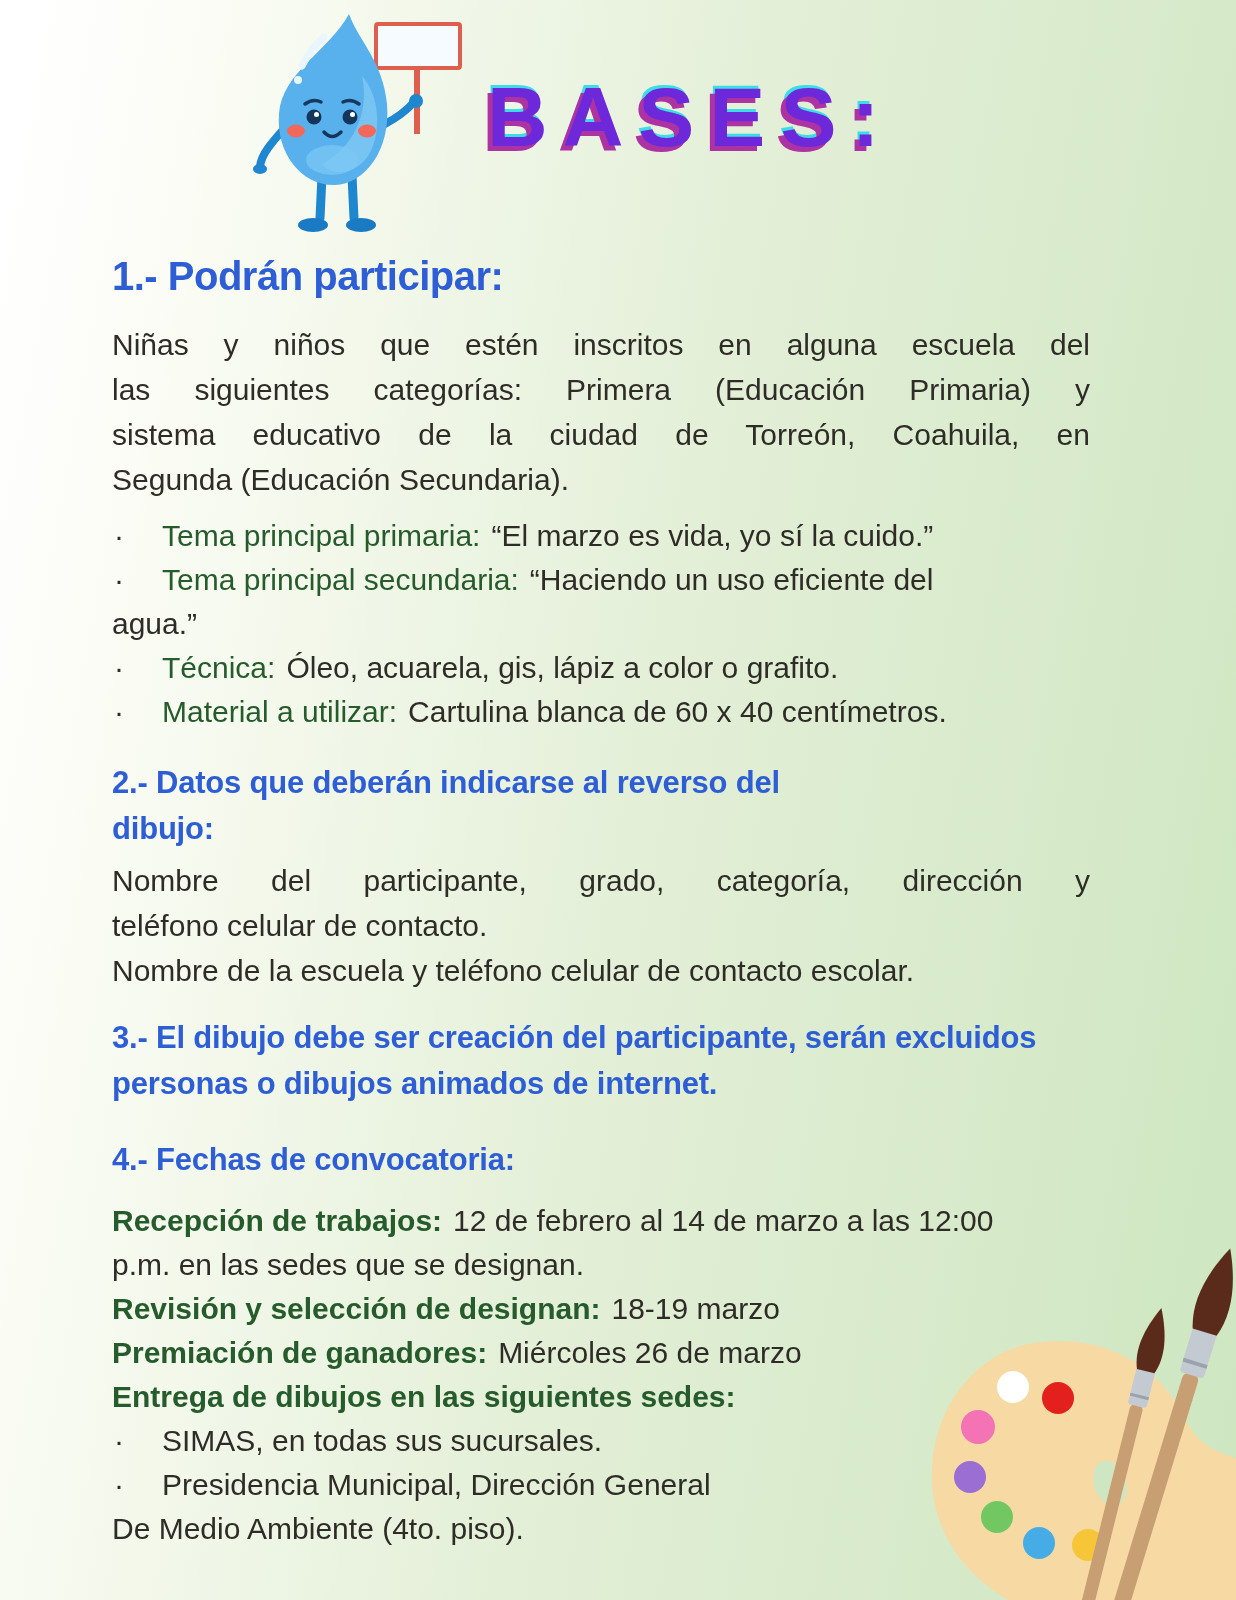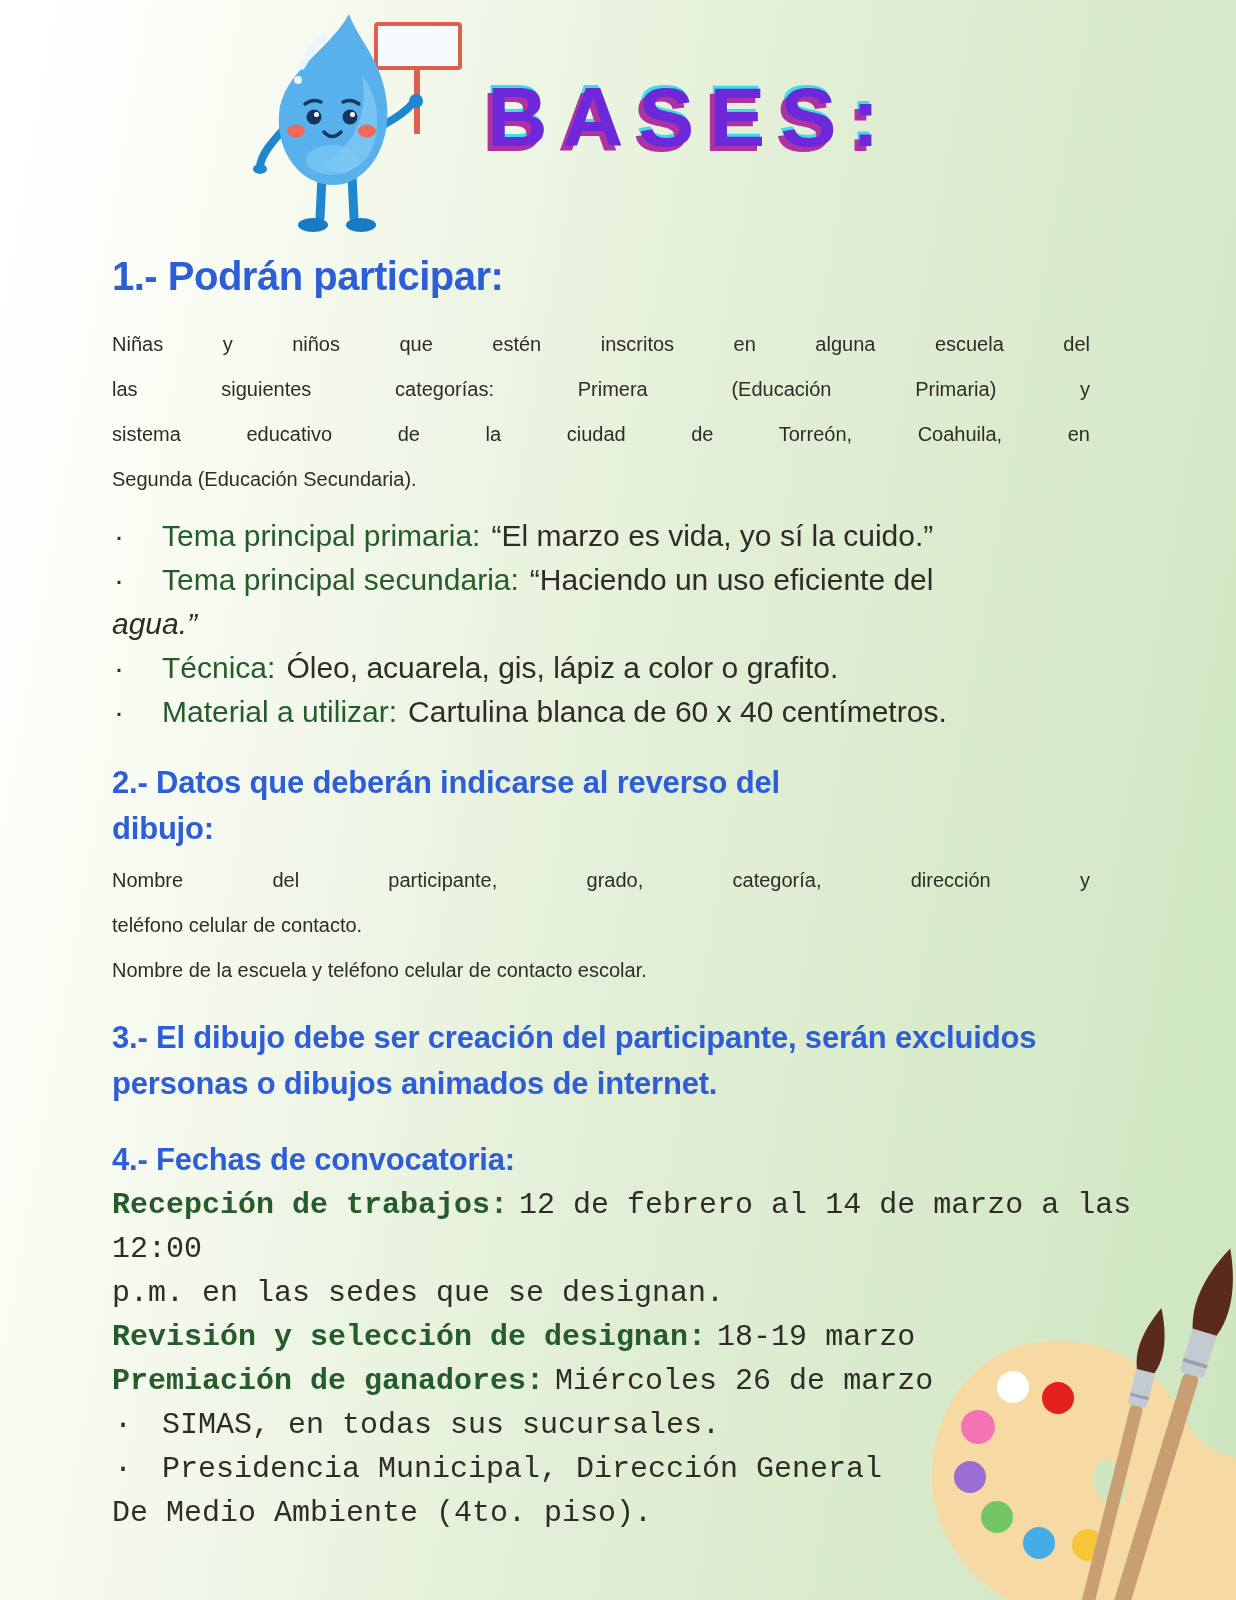--- a/index.html
+++ b/index.html
@@ -28,33 +28,33 @@
   
   .content { position:absolute; left:112px; top:256px; width:1034px; z-index:1; }
 
   .h-blue { color:#2e5ed6; font-weight:700; margin:0; }
   .s1-heading { font-size:40px; line-height:40px; letter-spacing:-0.5px; }
   .s2-heading, .s3-heading { font-size:31px; line-height:46px; letter-spacing:-0.2px; }
   .s4-heading { font-size:31px; line-height:46px; letter-spacing:-0.2px; margin-top:30px; }
   .s2-heading { margin-top:26px; }
   .s3-heading { margin-top:22px; }
 
-  .body-line { font-size:20px; line-height:45px; }
+  .body-line { font-size:30px; line-height:45px; }
   .jline { width:978px; text-align:justify; text-align-last:justify; }
   .p1 { margin-top:26px; }
   .p2 { margin-top:6px; }
 
   .bullets { margin-top:12px; }
   .bullet-line { margin:0; font-size:30px; line-height:44px; }
   .dot { display:inline-block; width:50px; padding-left:2px; color:#2f2c28; }
   .lbl { font-weight:400; color:#265b2b; margin-right:11px; }
-  .cont-line { margin:0; font-size:30px; line-height:44px;font-style:italic; }
+  .cont-line { margin:0; font-size:30px; line-height:44px; }
 
   .s4-list p { margin:0; font-size:30px; line-height:44px; }
-  .s4-list { margin-top:0px;font-family:Liberation Mono, monospace; }
+  .s4-list { margin-top:16px; }
   .glbl { font-weight:700; color:#265b2b; margin-right:11px; }
 </style>
 </head>
 <body>
 
 <div class="poster">
 
   <svg class="mascot" viewBox="0 0 230 235">
 
     <path d="M40 118 C 25 135, 12 148, 10 162" stroke="#1f86d0" stroke-width="8" fill="none" stroke-linecap="round"></path>
@@ -167,20 +167,23 @@
         <span class="glbl">Recepción de trabajos:</span><span>12 de febrero al 14 de marzo a las 12:00</span>
       </p>
       <p>p.m. en las sedes que se designan.</p>
       <p>
         <span class="glbl">Revisión y selección de designan:</span><span>18-19 marzo</span>
       </p>
       <p>
         <span class="glbl">Premiación de ganadores:</span><span>Miércoles 26 de marzo</span>
       </p>
       <p>
+        <span class="glbl">Entrega de dibujos en las siguientes sedes:</span><span></span>
+      </p>
+      <p>
         <span class="dot">·</span><span>SIMAS, en todas sus sucursales.</span>
       </p>
       <p>
         <span class="dot">·</span><span>Presidencia Municipal, Dirección General</span>
       </p>
       <p>De Medio Ambiente (4to. piso).</p>
     </div>
 
   </div>
 </div>

